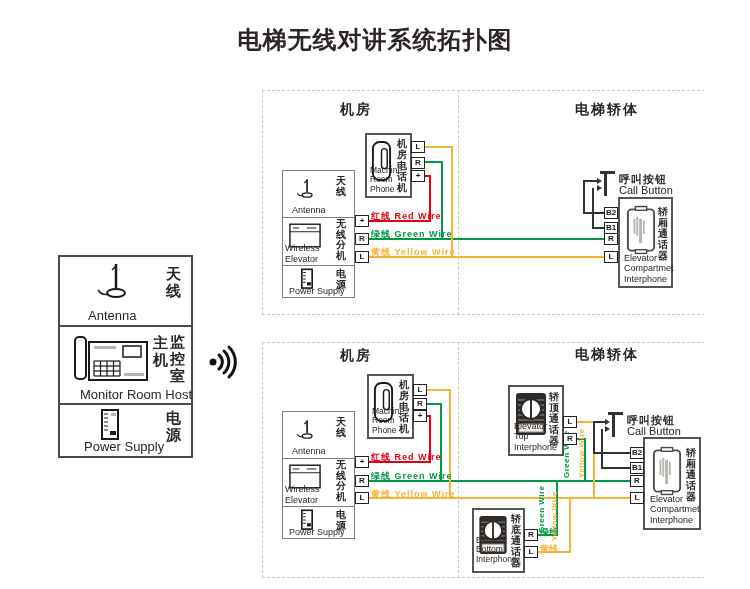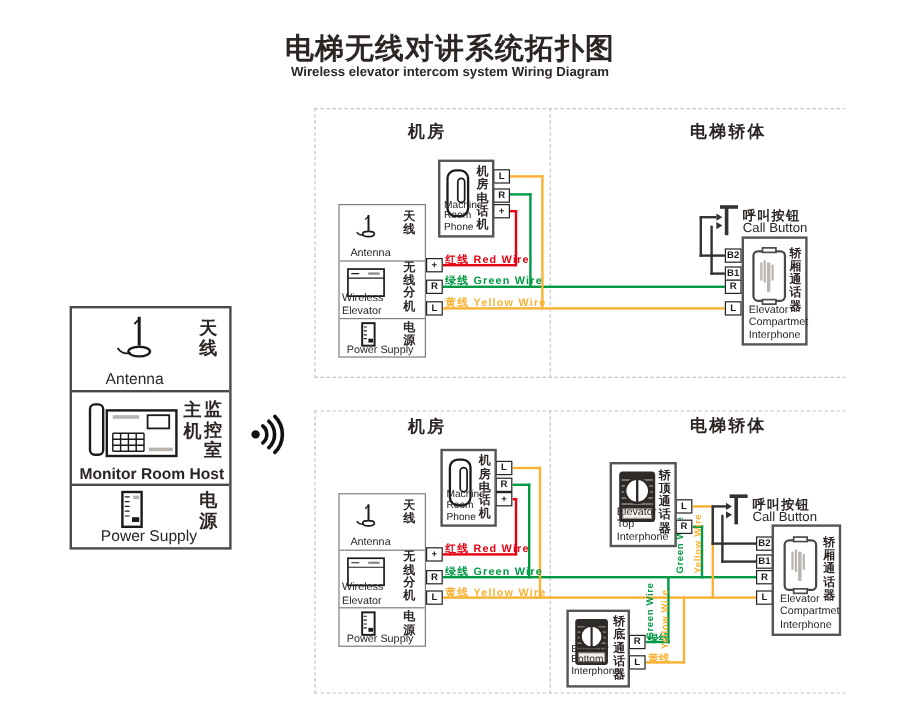--- a/index.html
+++ b/index.html
@@ -28,21 +28,20 @@
   .row:last-child { border-bottom:none; }
   .mcrow { position:relative; border-bottom:2px solid #4a4a4a; }
   .mcrow:last-child { border-bottom:none; }
 </style>
 </head>
 <body>
 
 <div id="stage">
 
   <div class="abs" style="left:230px;top:24px;width:290px;text-align:center;font-size:24px;font-weight:900;letter-spacing:1px;">电梯无线对讲系统拓扑图</div>
-  <div class="abs" style="left:230px;top:54px;width:290px;text-align:center;font-size:11px;font-weight:bold;">Wireless elevator intercom system Wiring Diagram</div>
 
 
   <div class="abs" style="left:58px;top:255px;width:135px;height:203px;border:2px solid #4a4a4a;background:#fff;display:flex;flex-direction:column;">
 
     <div class="mcrow" style="height:70px;">
       <svg class="abs" style="left:32px;top:5px;" width="44" height="40" viewBox="0 0 44 40">
         <line x1="24" y1="2" x2="24" y2="26" stroke="#1a1a1a" stroke-width="2.5"></line>
         <line x1="20" y1="8" x2="24" y2="4" stroke="#1a1a1a" stroke-width="1.5"></line>
         <ellipse cx="24" cy="31" rx="9" ry="4" fill="none" stroke="#1a1a1a" stroke-width="2"></ellipse>
         <path d="M6 28 q4 6 11 4" fill="none" stroke="#1a1a1a" stroke-width="1.5"></path>
@@ -71,21 +70,21 @@
         </g>
         <rect x="52" y="40" width="20" height="3" fill="#b9b4af"></rect>
       </svg>
       <div class="abs" style="right:6px;top:6px;display:flex;gap:2px;">
         <div class="vz" style="font-size:15px;line-height:17px;margin-top:1px;">主
 机</div>
         <div class="vz" style="font-size:15px;line-height:17px;">监
 控
 室</div>
       </div>
-      <div class="abs" style="left:1px;bottom:1px;width:131px;text-align:center;font-size:13px;font-weight:bold;">Monitor Room Host</div>
+      <div class="abs" style="left:1px;bottom:1px;width:131px;text-align:right;font-size:13px;">Monitor Room Host</div>
     </div>
 
     <div class="mcrow" style="flex:1;">
       <svg class="abs" style="left:38px;top:3px;" width="24" height="34" viewBox="0 0 22 34">
         <rect x="3" y="2" width="16" height="29" fill="#fff" stroke="#1a1a1a" stroke-width="2"></rect>
         <g stroke="#1a1a1a" stroke-width="1">
           <line x1="5" y1="6" x2="9" y2="6"></line>
             <line x1="5" y1="10" x2="9" y2="10"></line>
           <line x1="5" y1="14" x2="9" y2="14"></line>
             <line x1="5" y1="18" x2="9" y2="18"></line>

